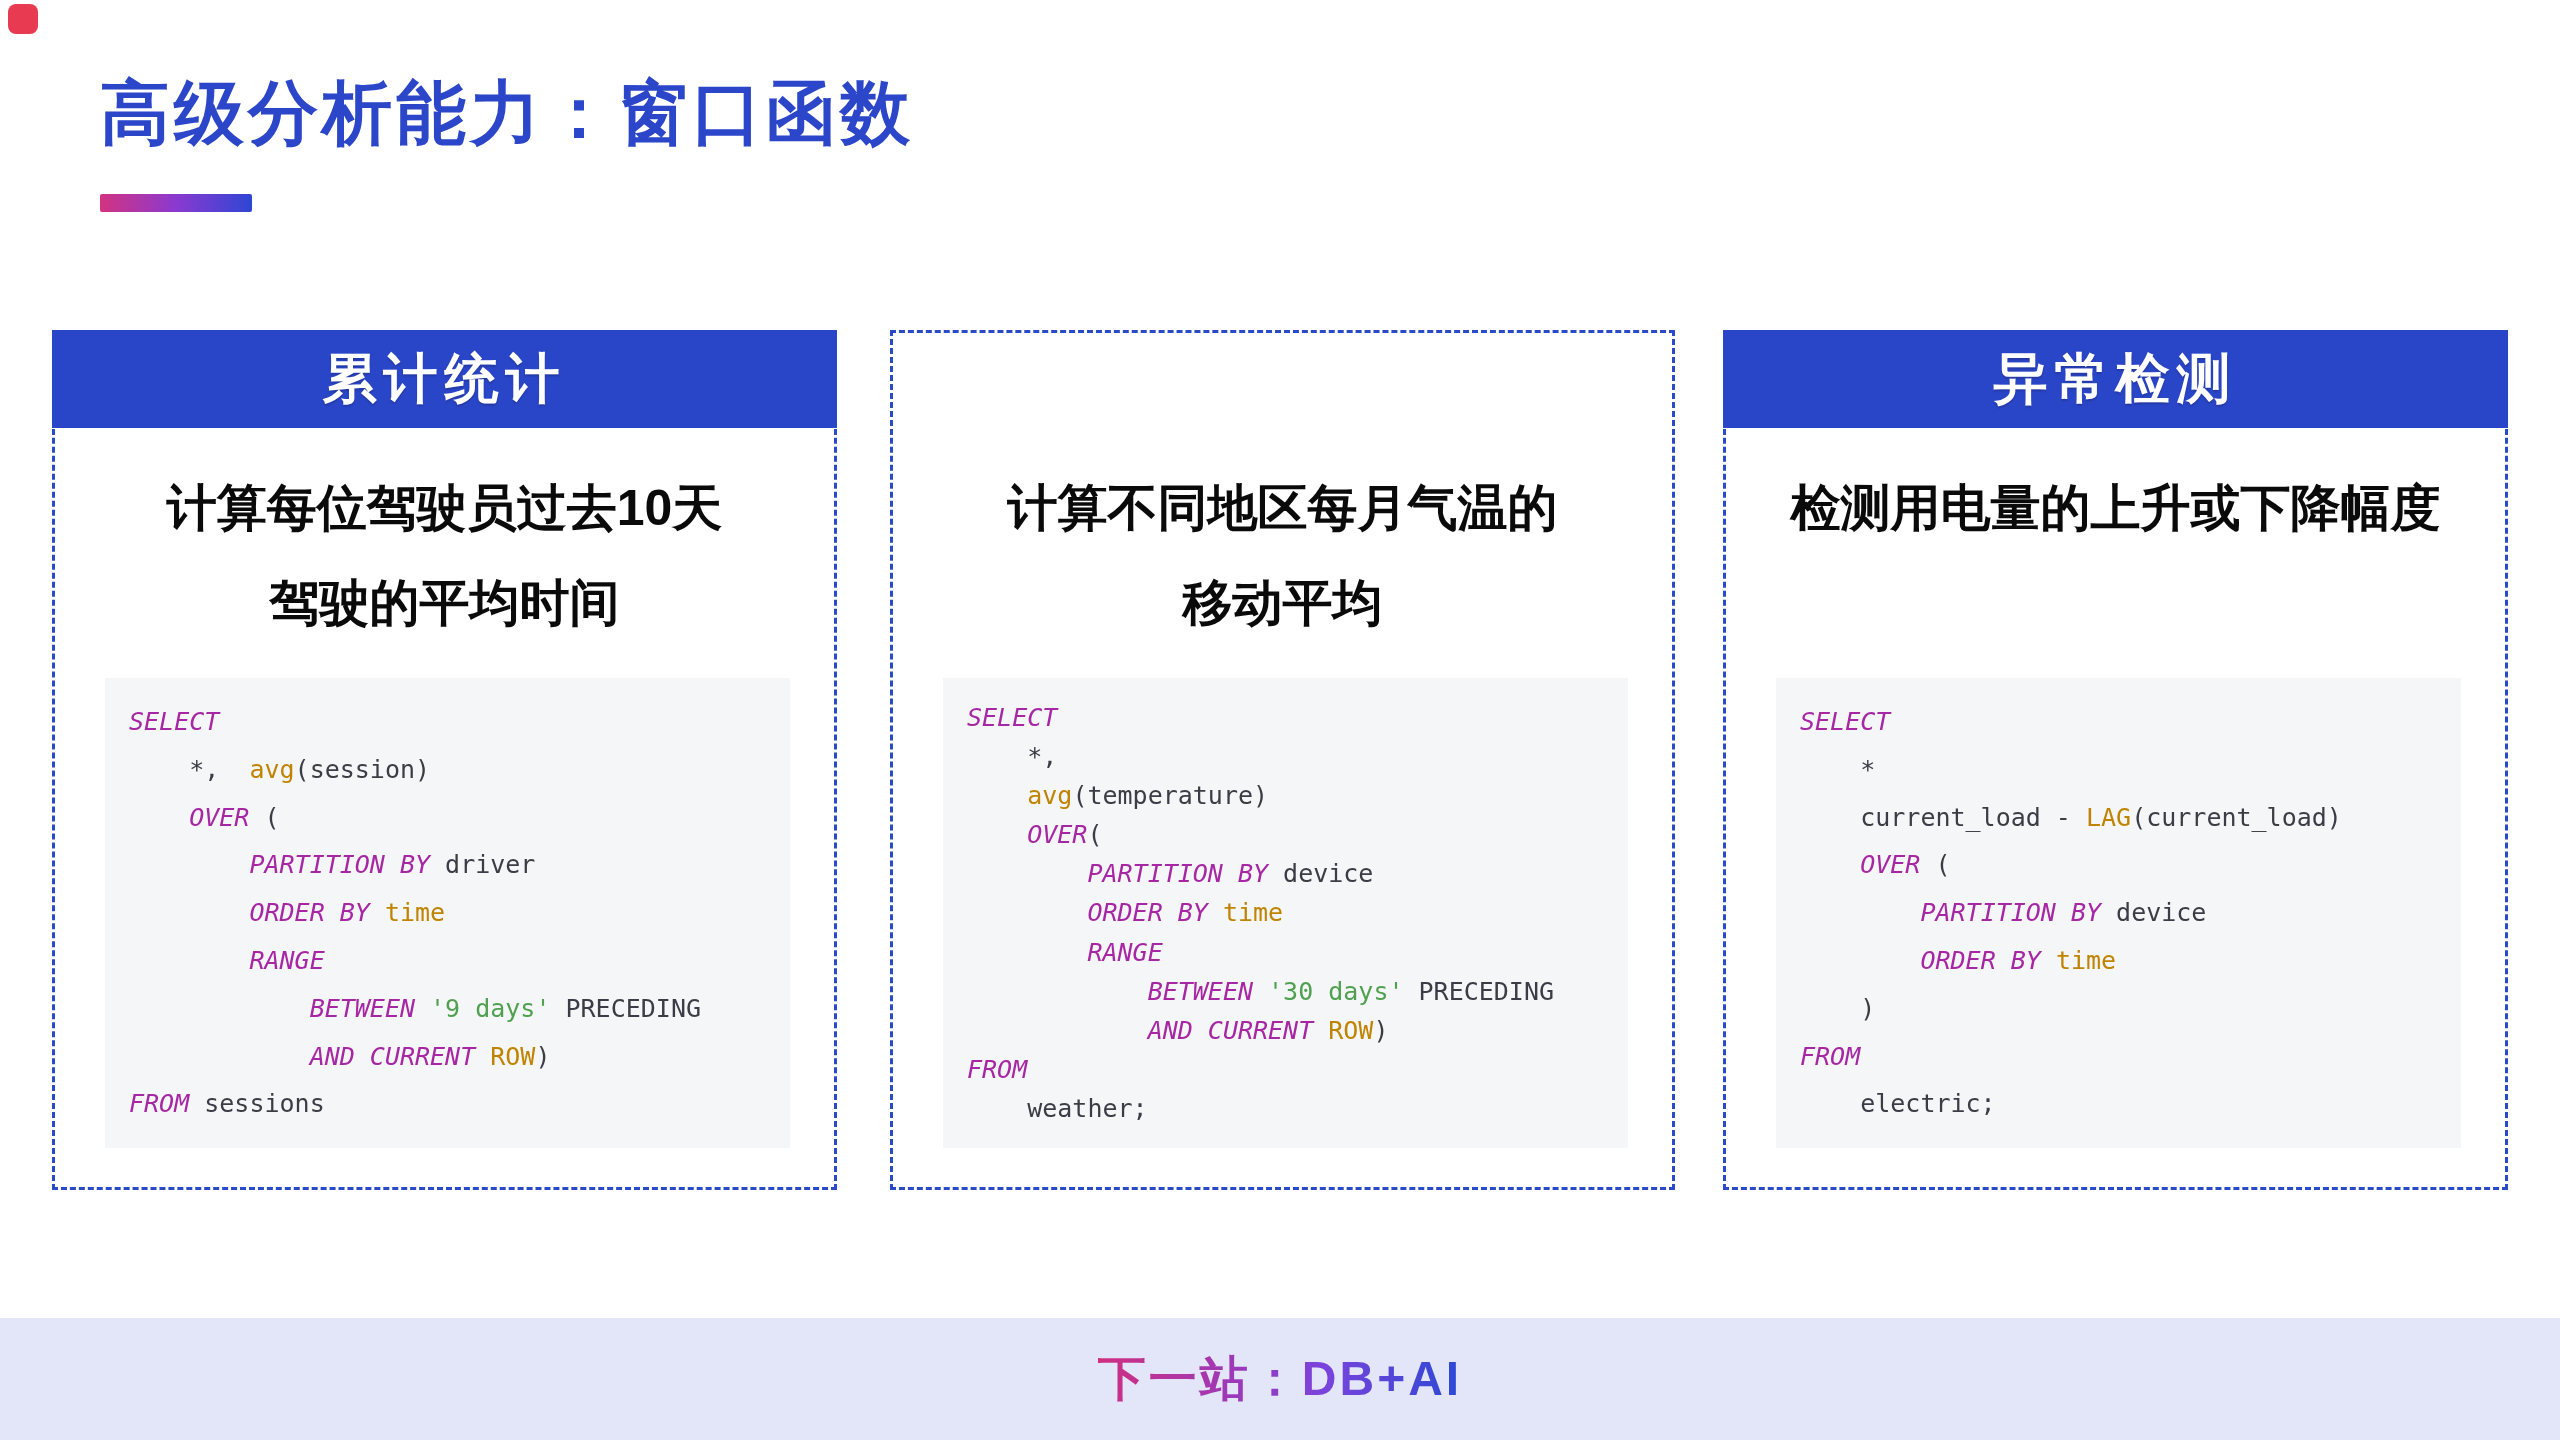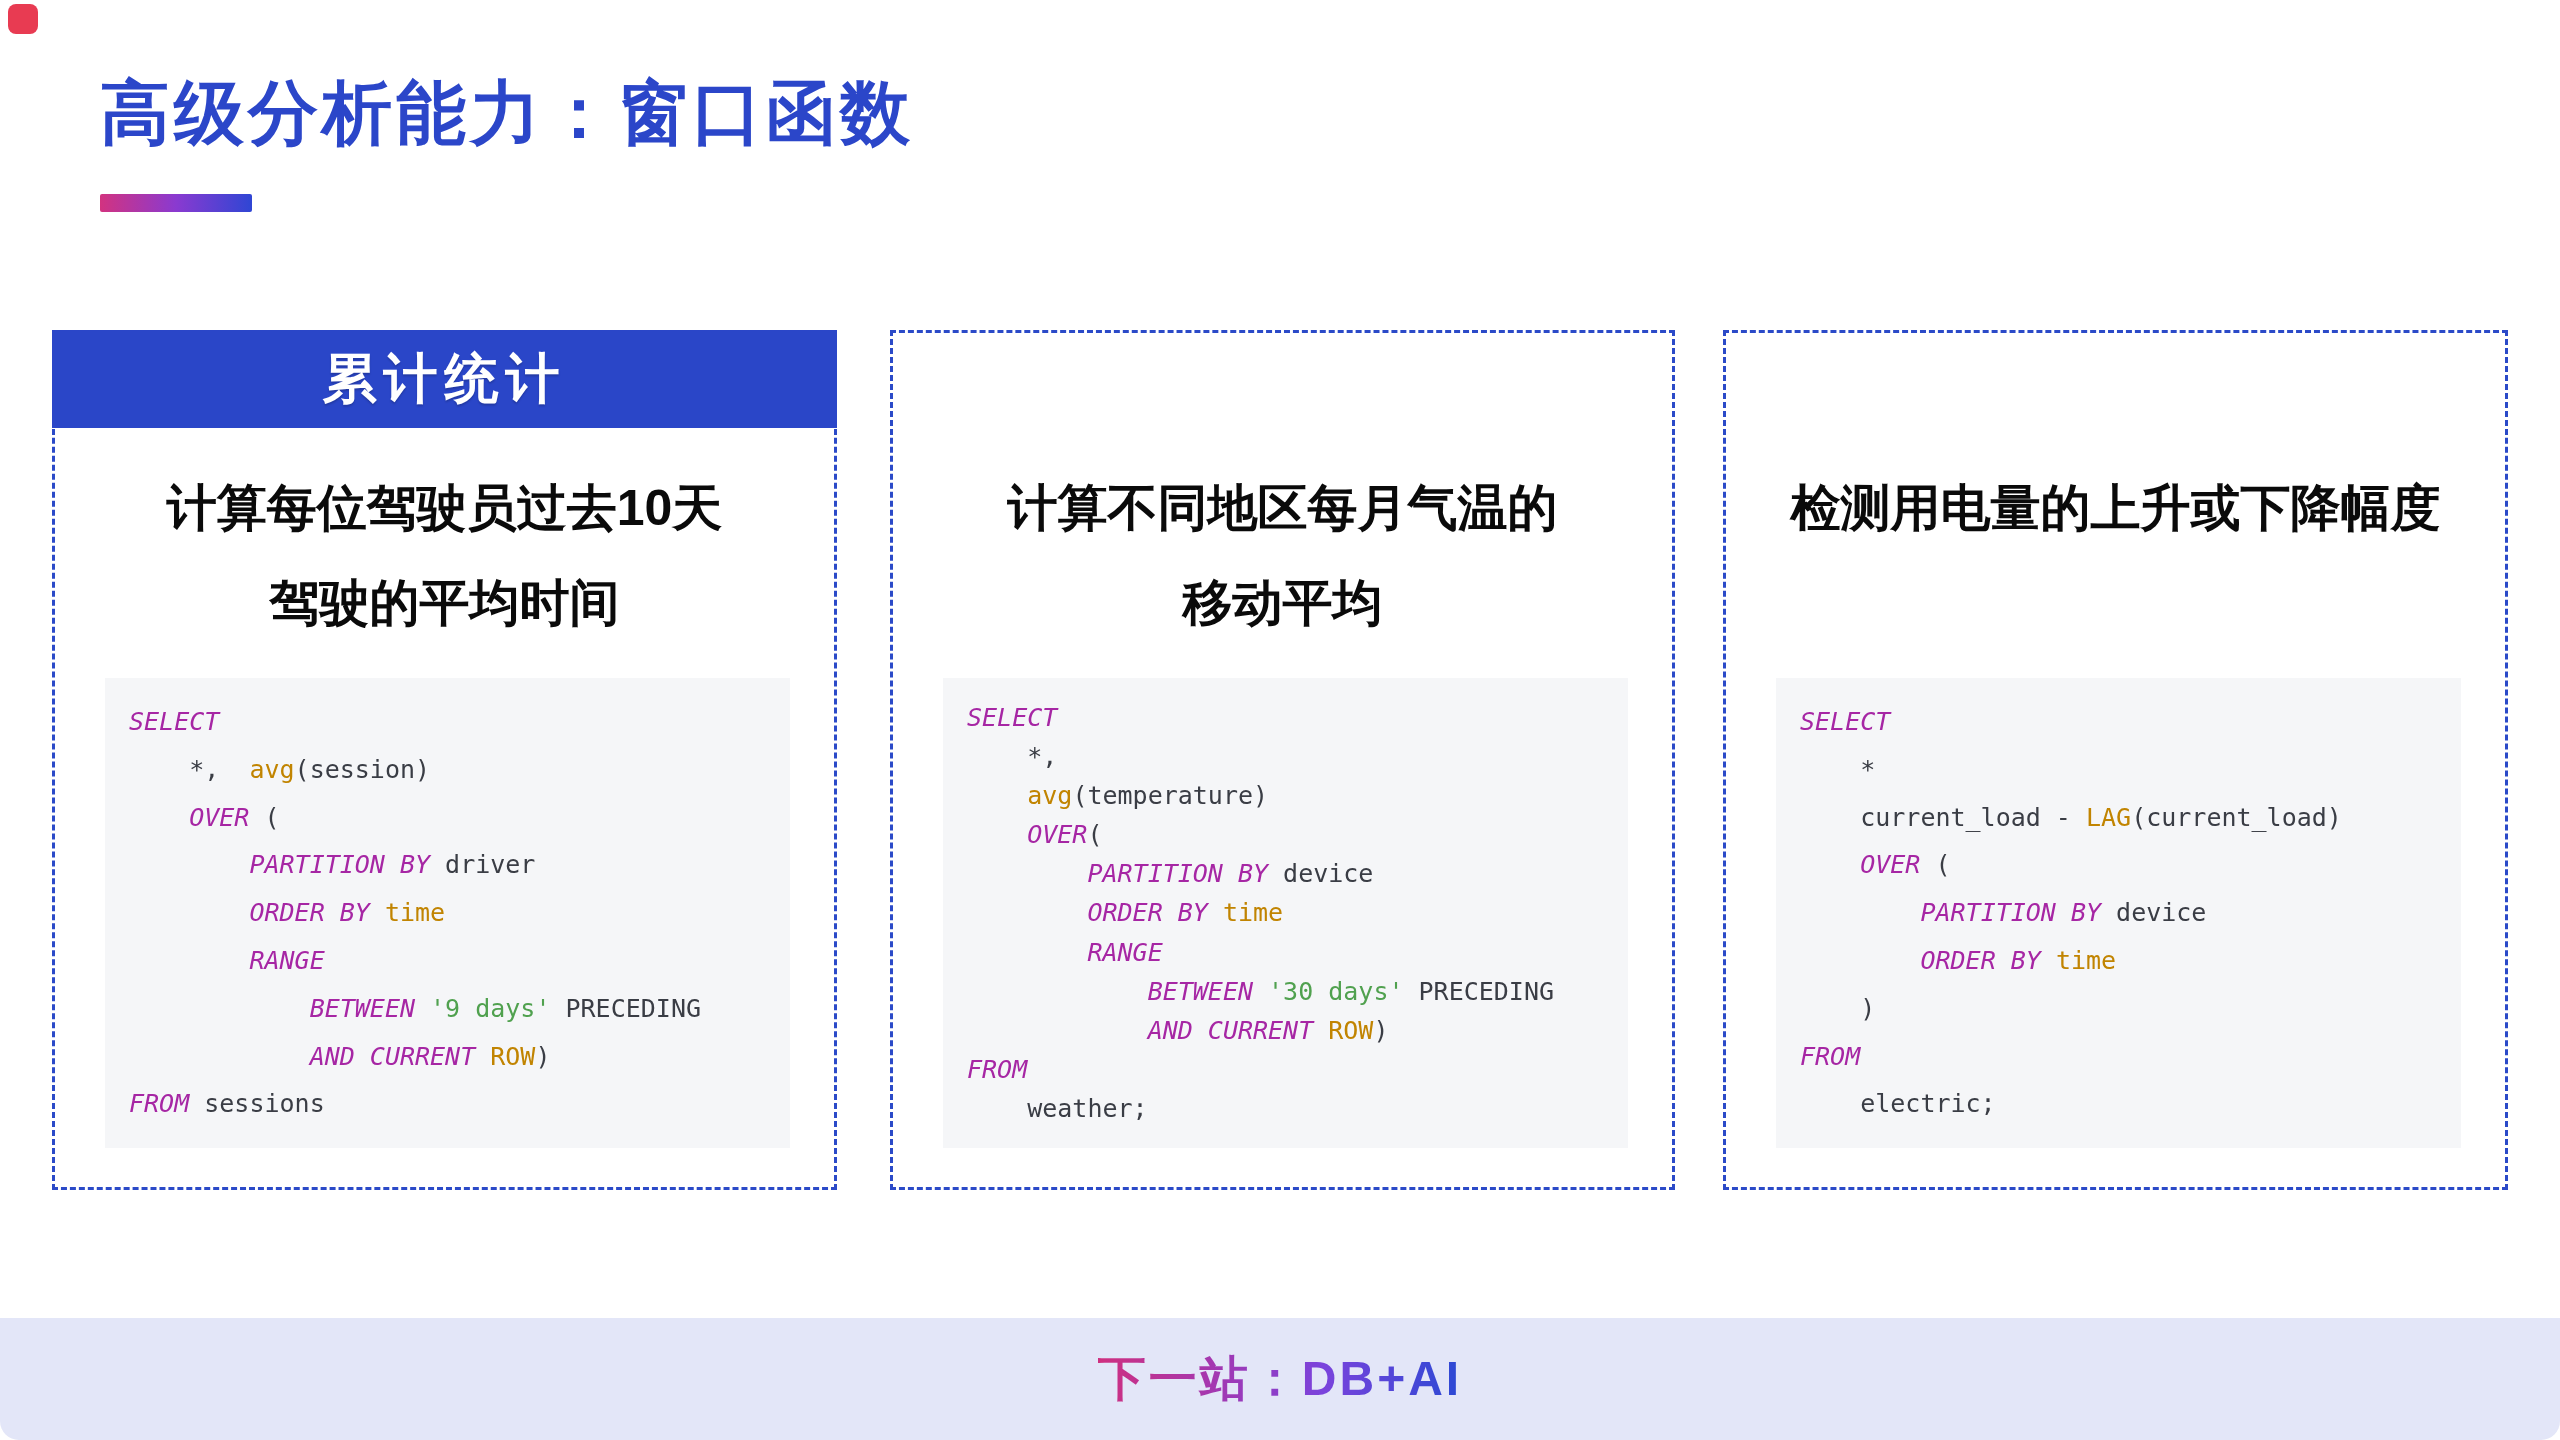--- a/index.html
+++ b/index.html
@@ -5,21 +5,20 @@
   :root{
     --accent:#2b46c9; --header-blue:#2a46c8; --dash:#2b4ac8;
     --code-bg:#f5f6f8; --kw:#a626a4; --fn:#c18401; --str:#50a14f; --txt:#3a3d45;
     --footer-bg:#e3e6f8; --g-pink:#d23380; --g-purple:#8a3ad0; --g-blue:#2f46d4;
     --corner-red:#e83b52;
   }
   html,body{margin:0;padding:0;background:#ffffff;}
   .slide{
     position:relative;width:2560px;height:1440px;background:#ffffff;overflow:hidden;
     font-family:"Liberation Sans","DejaVu Sans",sans-serif;
-    border-radius:19px;
   }
   .corner-dot{
     position:absolute;left:8px;top:4px;width:30px;height:30px;border-radius:8px;
     background:var(--corner-red);
   }
   .page-title{
     position:absolute;left:100px;top:72px;margin:0;
     font-size:70px;line-height:82px;font-weight:800;letter-spacing:4px;
     color:var(--accent);
   }
@@ -82,20 +81,21 @@
 
   <section class="card" style="left:890px">
     <div class="card-desc">
         <div>计算不同地区每月气温的</div>
         <div>移动平均</div>
       </div>
     <pre class="code" style="line-height: 39.1px;"><div><span class="kw">SELECT</span></div><div><span class="txt">    *,</span></div><div><span class="txt">    </span><span class="fn">avg</span><span class="txt">(temperature)</span></div><div><span class="txt">    </span><span class="kw">OVER</span><span class="txt">(</span></div><div><span class="txt">        </span><span class="kw">PARTITION BY</span><span class="txt"> device</span></div><div><span class="txt">        </span><span class="kw">ORDER BY</span><span class="txt"> </span><span class="fn">time</span></div><div><span class="txt">        </span><span class="kw">RANGE</span></div><div><span class="txt">            </span><span class="kw">BETWEEN</span><span class="txt"> </span><span class="str">'30 days'</span><span class="txt"> PRECEDING</span></div><div><span class="txt">            </span><span class="kw">AND CURRENT</span><span class="txt"> </span><span class="fn">ROW</span><span class="txt">)</span></div><div><span class="kw">FROM</span></div><div><span class="txt">    weather;</span></div></pre>
   </section>
 
   <section class="card" style="left:1723px">
+    <div class="card-header">异常检测</div>
     <div class="card-desc">
         <div>检测用电量的上升或下降幅度</div>
       </div>
     <pre class="code" style="line-height: 47.8px;"><div><span class="kw">SELECT</span></div><div><span class="txt">    *</span></div><div><span class="txt">    current_load - </span><span class="fn">LAG</span><span class="txt">(current_load)</span></div><div><span class="txt">    </span><span class="kw">OVER</span><span class="txt"> (</span></div><div><span class="txt">        </span><span class="kw">PARTITION BY</span><span class="txt"> device</span></div><div><span class="txt">        </span><span class="kw">ORDER BY</span><span class="txt"> </span><span class="fn">time</span></div><div><span class="txt">    )</span></div><div><span class="kw">FROM</span></div><div><span class="txt">    electric;</span></div></pre>
   </section>
 
   <footer class="footer-band">
     <span class="footer-text">下一站：DB+AI</span>
   </footer>
 

